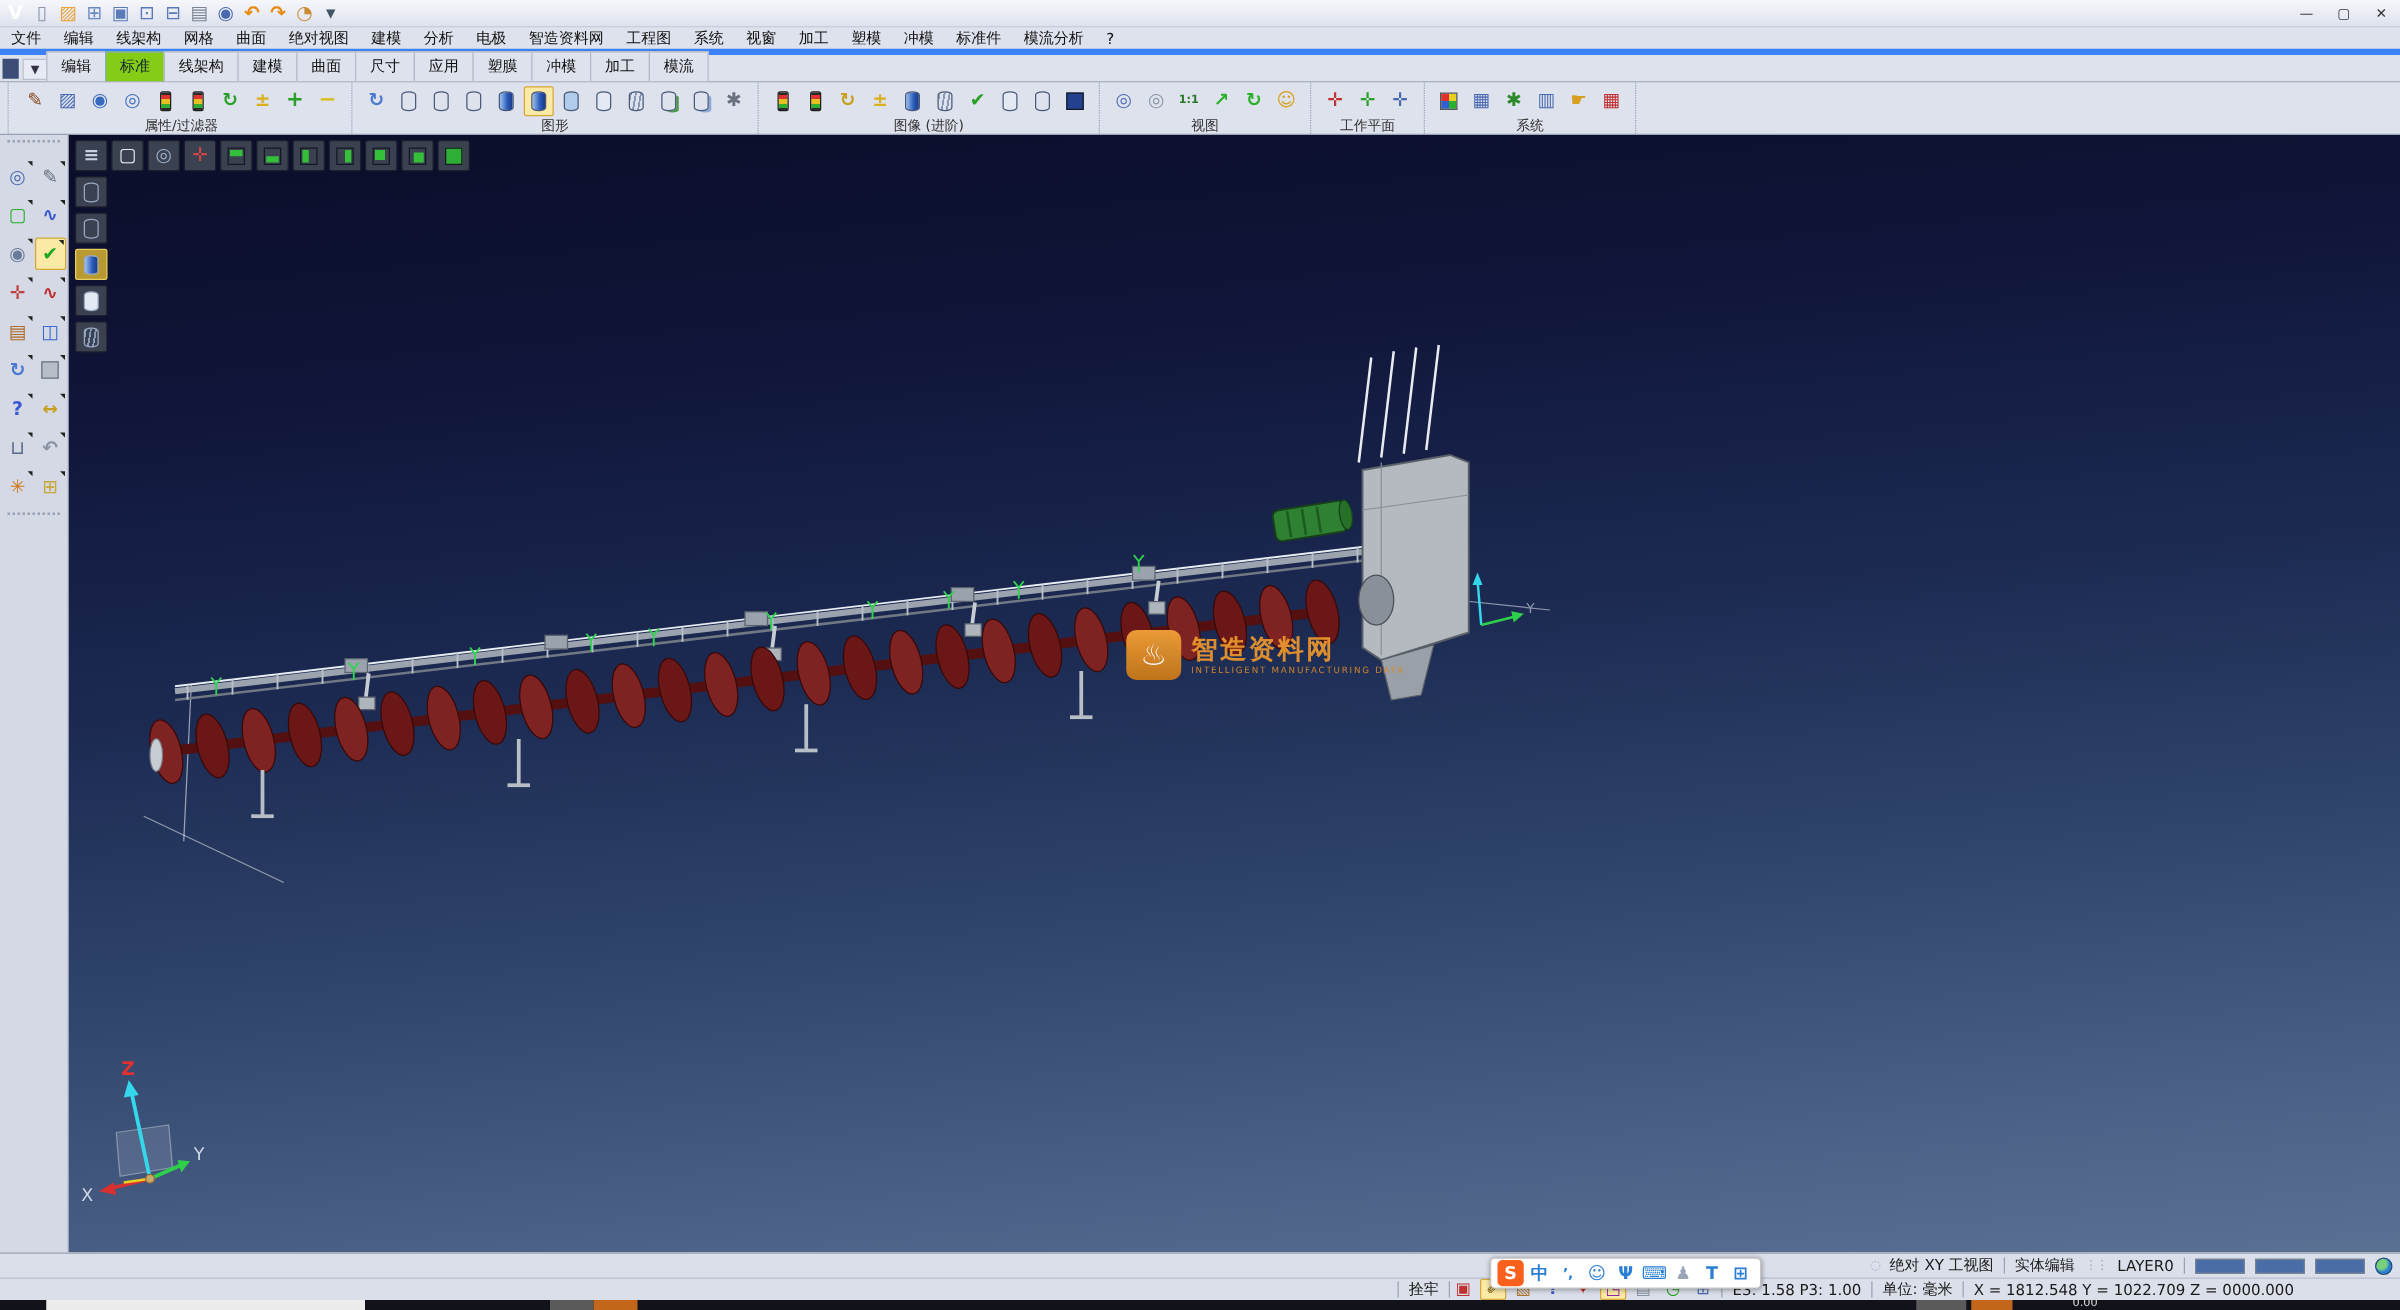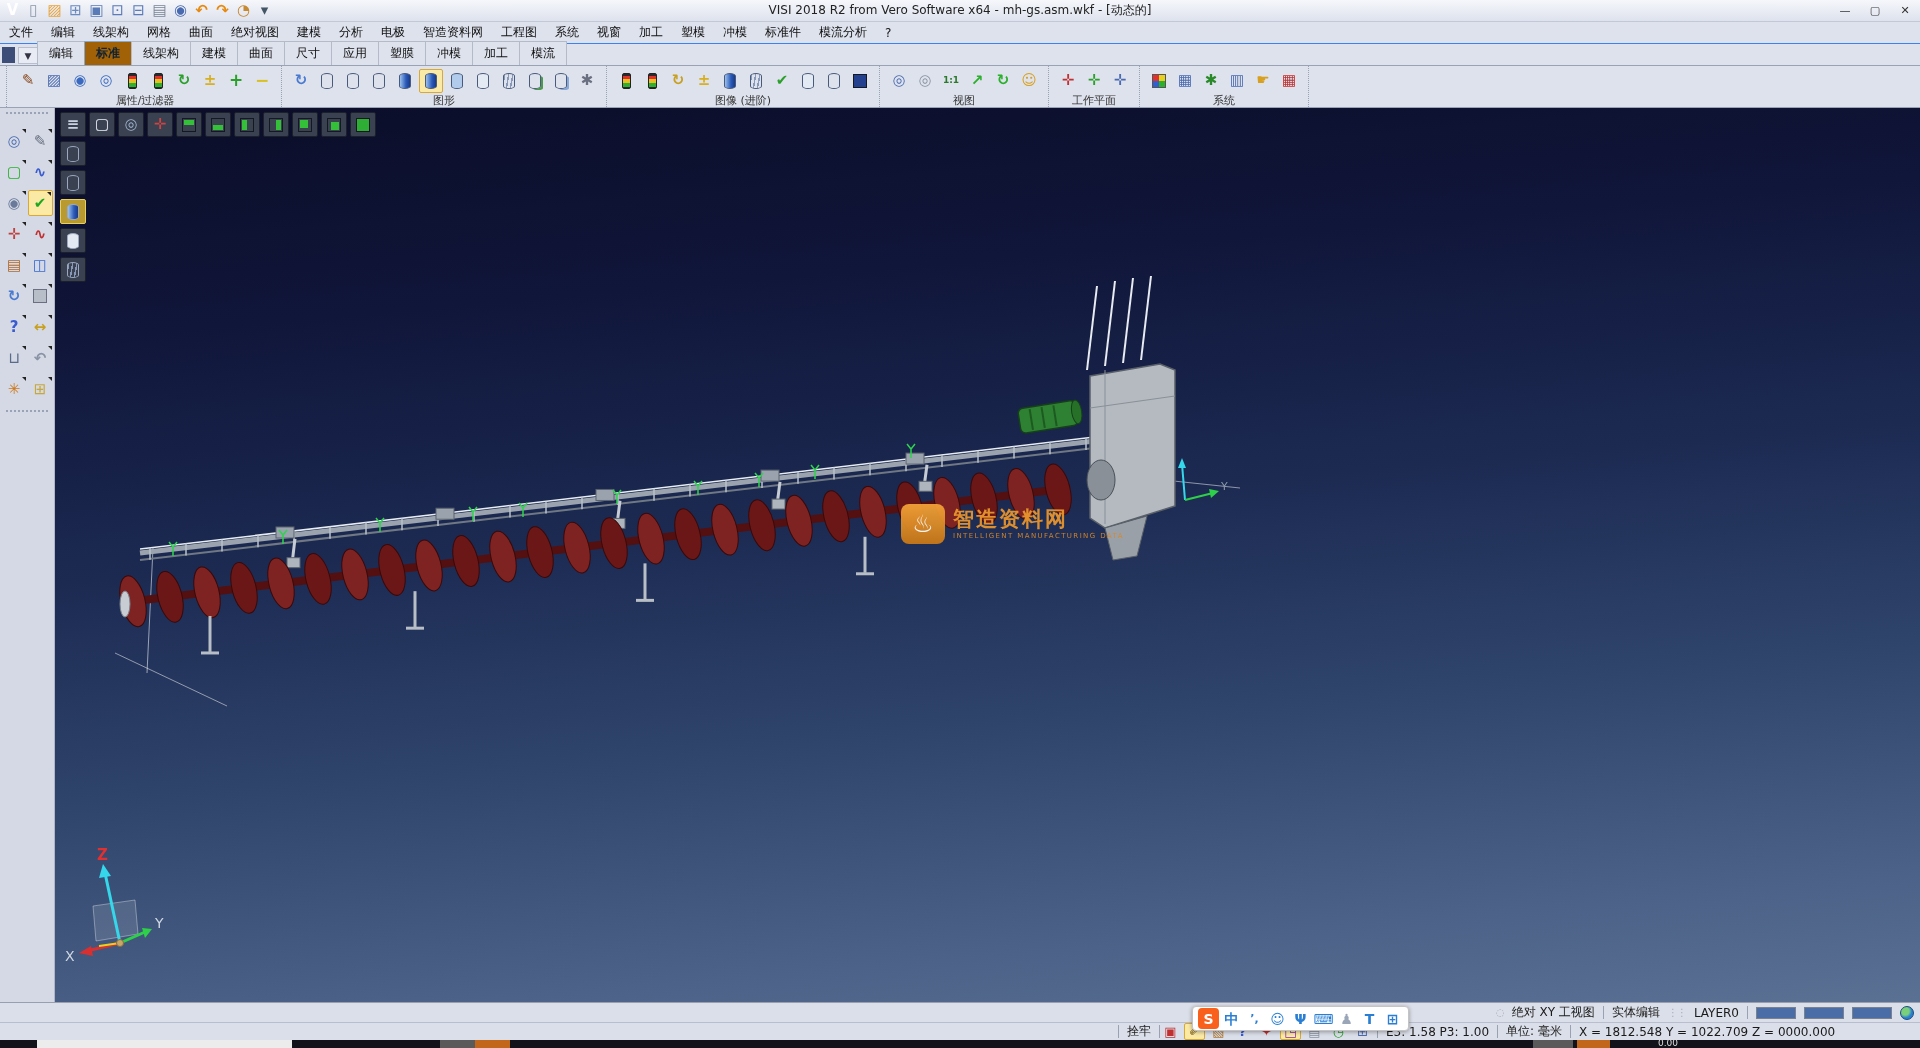--- a/index.html
+++ b/index.html
@@ -5,28 +5,28 @@
 *{margin:0;padding:0;box-sizing:border-box}
 html,body{width:1920px;height:1048px;overflow:hidden}
 body{font-family:"DejaVu Sans",sans-serif;font-size:12px;background:#dee2ed;position:relative;color:#1a1a1a}
 
 .titlebar{position:absolute;left:0;top:0;width:1920px;height:22px;background:linear-gradient(#f5f7fb,#dee2ed);display:flex;align-items:center;border-bottom:1px solid #c2c8d6}
 .qat{display:flex;align-items:center;gap:2px;padding-left:3px;z-index:2}
 .qat .icon{width:19px;height:18px}
 .title-text{position:absolute;left:0;right:0;text-align:center;font-size:12px;color:#222}
 .winbtns{margin-left:auto;display:flex;z-index:2}
 .winbtn{width:30px;height:20px;display:flex;align-items:center;justify-content:center;font-size:11px;color:#333;cursor:default}
-.menubar{position:absolute;left:0;top:22px;width:1920px;height:22px;background:#dee2ed;display:flex;align-items:center;border-bottom:1px solid #3b82f6}
+.menubar{position:absolute;left:0;top:22px;width:1920px;height:22px;background:#dee2ed;display:flex;align-items:center;border-bottom:5px solid #3b82f6}
 .menu-item{padding:3px 9px;font-size:12px;color:#111}
 
 .tabrow{position:absolute;left:0;top:44px;width:1920px;height:22px;background:#dee2ed;display:flex;align-items:flex-end;border-bottom:1px solid #9aa2b6}
 .tab-grip{width:13px;height:16px;background:#3c4e77;margin:0 3px 2px 2px}
 .tab-drop{width:20px;height:17px;display:flex;align-items:center;justify-content:center;font-size:9px;color:#334;border:1px solid #b8bece;background:#e8ebf3;margin-bottom:1px}
 .tab{padding:3px 11px;font-size:12px;color:#111;border:1px solid #b4bac8;border-bottom:none;background:#dee2ed;margin-left:-1px}
-.tab.active{background:#a16207;border-color:#84a8d2;font-weight:bold;color:#123}
+.tab.active{background:#84cc16;border-color:#84a8d2;font-weight:normal;color:#123}
 
 .ribbon{position:absolute;left:0;top:66px;width:1920px;height:42px;background:#dee2ed;display:flex;border-bottom:1px solid #9aa2b6}
 .rib-grip{width:7px;border-right:1px dotted #9aa2b6;margin-right:2px}
 .rgroup{display:flex;flex-direction:column;border-right:1px dotted #9aa2b6;padding:1px 7px 0 7px}
 .rgroup-icons{display:flex;align-items:center;gap:2px;height:27px}
 .rgroup-label{text-align:center;font-size:11px;color:#333;height:13px;line-height:13px;white-space:nowrap}
 
 .icon{display:inline-flex;align-items:center;justify-content:center;width:24px;height:24px;position:relative;flex:0 0 auto}
 .icon .g{font-style:normal;font-size:15px;line-height:1}
 .icon.hl{background:#fbe9a6;border:1px solid #d8a838;border-radius:2px}
@@ -129,21 +129,20 @@
       <span class="icon">
         <b class="g" style="color: rgb(232, 137, 12); font-weight: bold;">↷</b>
       </span>
       <span class="icon">
         <b class="g" style="color: rgb(200, 138, 48); font-weight: normal;">◔</b>
       </span>
       <span class="icon">
         <b class="g" style="color: rgb(68, 85, 102); font-weight: normal;">▾</b>
       </span>
     </div>
-  <div class="title-text">VISI 2018 R2 from Vero Software x64 - mh-gs.asm.wkf - [动态的]</div>
   <div class="winbtns" id="win-controls">
       <div class="winbtn">—</div>
       <div class="winbtn">▢</div>
       <div class="winbtn close">✕</div>
     </div>
 </div>
 
 <div class="menubar" id="menu-items">
     <div class="menu-item">文件</div>
     <div class="menu-item">编辑</div>

